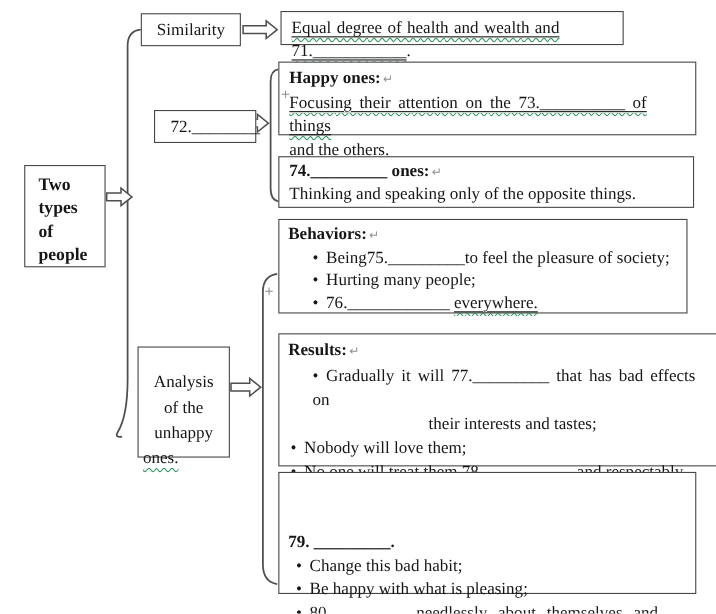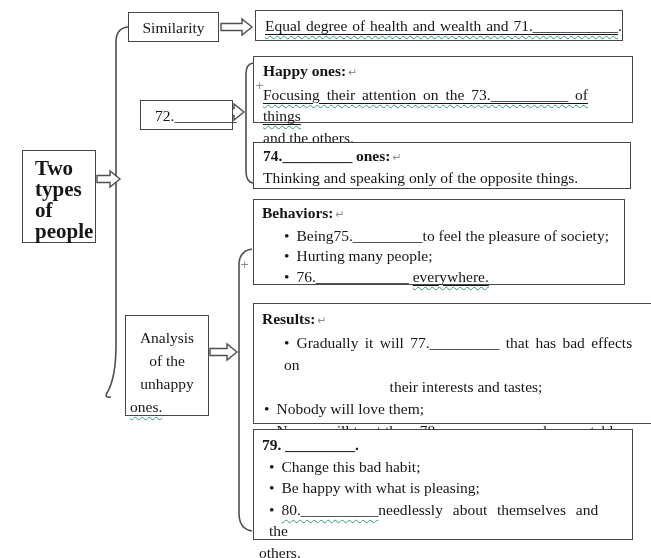--- a/index.html
+++ b/index.html
@@ -1,33 +1,33 @@
 <!DOCTYPE html>
 <html><head>
 <meta charset="utf-8">
 <style>
   html,body{margin:0;padding:0;background:#fff;}
   .canvas{position:relative;width:651px;height:558px;background:#ffffff;overflow:hidden;
           font-family:"Liberation Serif","DejaVu Serif",serif;color:#161616;}
   svg.wires{position:absolute;left:0;top:0;width:651px;height:558px;pointer-events:none;}
   .bx{position:absolute;border:1.5px solid #474747;background:#fff;box-sizing:border-box;font-size:15.5px;line-height:21px;}
-  .bt{font-weight:bold;}
+  .bt{font-weight:bold;margin-top:48px;}
   .u{text-decoration:underline;text-decoration-thickness:1px;text-underline-offset:3px;}
   .gw{text-decoration:underline wavy #339966;text-decoration-thickness:1px;text-underline-offset:4px;}
   .pilcrow{font-size:11px;color:#8f8f8f;font-family:"DejaVu Sans",sans-serif;margin-left:2px;}
   .anchor{position:absolute;font-size:11px;color:#8f8f8f;font-family:"DejaVu Sans",sans-serif;z-index:3;}
   
-  .root{left:22px;top:150px;width:74px;height:93px;padding:7px 0 0 12px;font-weight:bold;line-height:21px;font-size:21px;}
+  .root{left:22px;top:150px;width:74px;height:93px;padding:7px 0 0 12px;font-weight:bold;line-height:21px;font-size:16px;}
   
   .similarity{left:128px;top:12px;width:91px;height:30px;text-align:center;padding-top:4px;}
   .q72{left:140px;top:100px;width:93px;height:30px;padding:4px 0 0 14px;text-align:right;}
-  .analysis{left:125px;top:315px;width:84px;height:101px;text-align:center;padding-top:10px;line-height:23px;}
+  .analysis{left:125px;top:315px;width:84px;height:101px;text-align:center;padding-top:20px;line-height:23px;}
   .analysis .lastline{text-align:left;padding-left:4px;}
   
-  .d-sim{left:255px;top:10px;width:368px;height:31px;padding:4px 0 0 9px;word-spacing:1px;}
+  .d-sim{left:255px;top:10px;width:312px;height:31px;padding:4px 0 0 9px;word-spacing:1px;}
   .d-happy{left:253px;top:56px;width:380px;height:67px;padding:3px 9px 0 9px;line-height:21.5px;}
   .d-happy .just{word-spacing:3px;}
   .d-74{left:253px;top:142px;width:378px;height:47px;padding:3px 9px 0 9px;line-height:20px;}
   .d-beh{left:253px;top:199px;width:372px;height:86px;padding:3px 8px 0 8px;line-height:20.5px;}
   .d-res{left:253px;top:303px;width:416px;height:121px;padding:4px 24px 0 8px;line-height:22px;}
   .d-79{left:253px;top:429px;width:380px;height:111px;padding:4px 8px 0 8px;line-height:21.5px;}
   .bl{display:block;}
   .ind22{padding-left:22px;}
   .ind2{padding-left:2px;}
   .ind7{padding-left:7px;}

